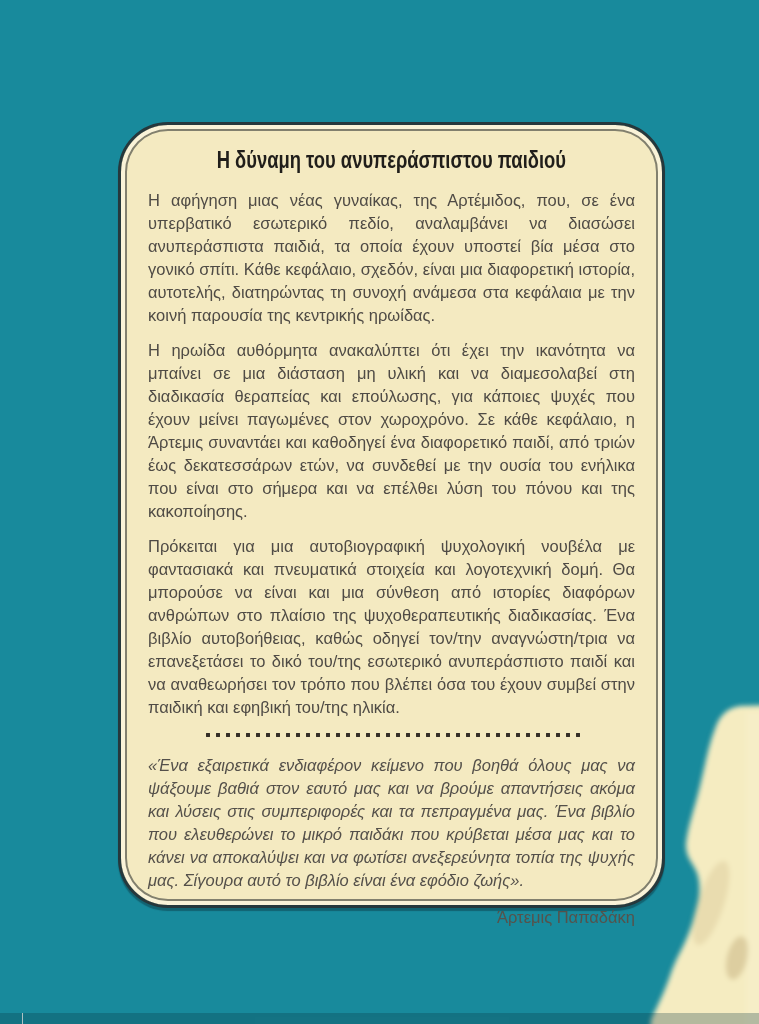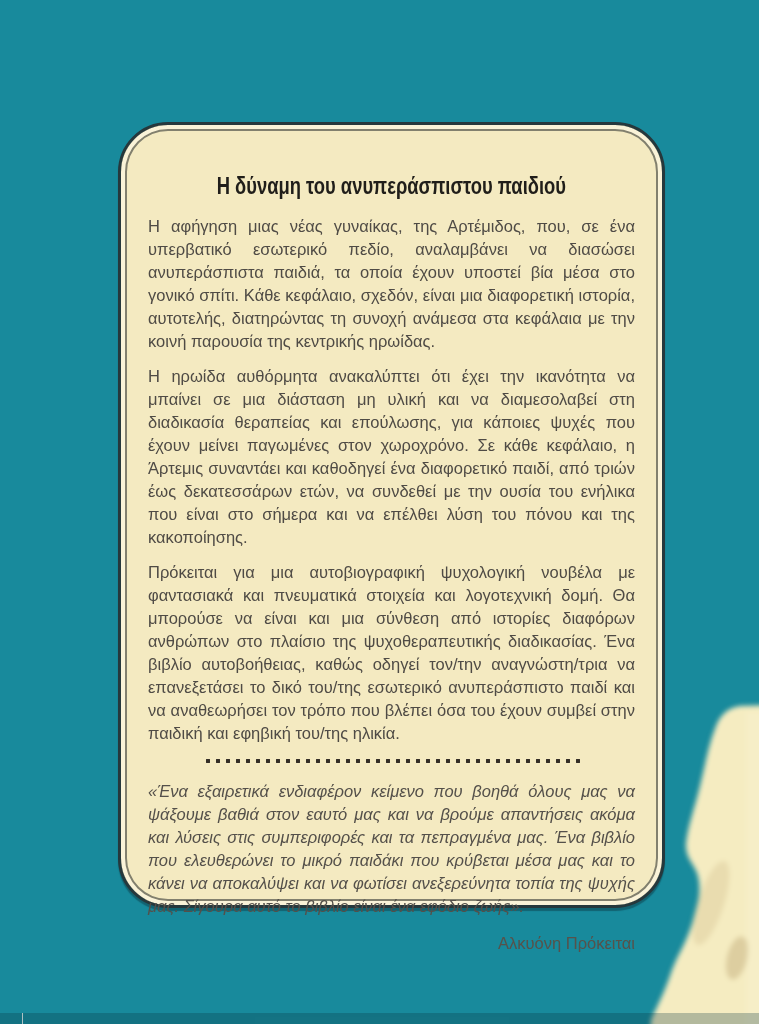--- a/index.html
+++ b/index.html
@@ -21,21 +21,21 @@
     width: 547px;
     height: 786px;
     box-sizing: border-box;
     background: #F4EAC1;
     border: 3px solid #26383C;
     border-radius: 50px;
     box-shadow:
       inset 0 0 0 4px #FAF3D8,
       inset 0 0 0 6px #82806E,
       0 3px 1px rgba(10, 40, 50, 0.40);
-    padding: 30px 27px 0 27px;
+    padding: 4px 27px 0 27px;
     z-index: 2;
   }
 
   .panel-title {
     text-align: center;
     margin: 10px 0 13px 0;
     white-space: nowrap;
   }
   .panel-title .condensed {
     display: inline-block;
@@ -141,21 +141,21 @@
     <p class="blurb">Η αφήγηση μιας νέας γυναίκας, της Αρτέμιδος, που, σε ένα υπερβατικό εσωτερικό πεδίο, αναλαμβάνει να διασώσει ανυπεράσπιστα παιδιά, τα οποία έχουν υποστεί βία μέσα στο γονικό σπίτι. Κάθε κεφάλαιο, σχεδόν, είναι μια διαφορετική ιστορία, αυτοτελής, διατηρώντας τη συνοχή ανάμεσα στα κεφάλαια με την κοινή παρουσία της κεντρικής ηρωίδας.</p>
 
     <p class="blurb">Η ηρωίδα αυθόρμητα ανακαλύπτει ότι έχει την ικανότητα να μπαίνει σε μια διάσταση μη υλική και να διαμεσολαβεί στη διαδικασία θεραπείας και επούλωσης, για κάποιες ψυχές που έχουν μείνει παγωμένες στον χωροχρόνο. Σε κάθε κεφάλαιο, η Άρτεμις συναντάει και καθοδηγεί ένα διαφορετικό παιδί, από τριών έως δεκατεσσάρων ετών, να συνδεθεί με την ουσία του ενήλικα που είναι στο σήμερα και να επέλθει λύση του πόνου και της κακοποίησης.</p>
 
     <p class="blurb">Πρόκειται για μια αυτοβιογραφική ψυχολογική νουβέλα με φαντασιακά και πνευματικά στοιχεία και λογοτεχνική δομή. Θα μπορούσε να είναι και μια σύνθεση από ιστορίες διαφόρων ανθρώπων στο πλαίσιο της ψυχοθεραπευτικής διαδικασίας. Ένα βιβλίο αυτοβοήθειας, καθώς οδηγεί τον/την αναγνώστη/τρια να επανεξετάσει το δικό του/της εσωτερικό ανυπεράσπιστο παιδί και να αναθεωρήσει τον τρόπο που βλέπει όσα του έχουν συμβεί στην παιδική και εφηβική του/της ηλικία.</p>
 
     <div class="dots-separator"></div>
 
     <p class="quote">«Ένα εξαιρετικά ενδιαφέρον κείμενο που βοηθά όλους μας να ψάξουμε βαθιά στον εαυτό μας και να βρούμε απαντήσεις ακόμα και λύσεις στις συμπεριφορές και τα πεπραγμένα μας. Ένα βιβλίο που ελευθερώνει το μικρό παιδάκι που κρύβεται μέσα μας και το κάνει να αποκαλύψει και να φωτίσει ανεξερεύνητα τοπία της ψυχής μας. Σίγουρα αυτό το βιβλίο είναι ένα εφόδιο ζωής».</p>
 
-    <p class="attribution">Αλκυόνη Πρόκειται</p>
+    <p class="attribution">Άρτεμις Παπαδάκη</p>
 
   </div>
 
   <div class="bottom-strip"></div>
 
   <div class="crop-mark"></div>
 
 </div>
 
 </body></html>

